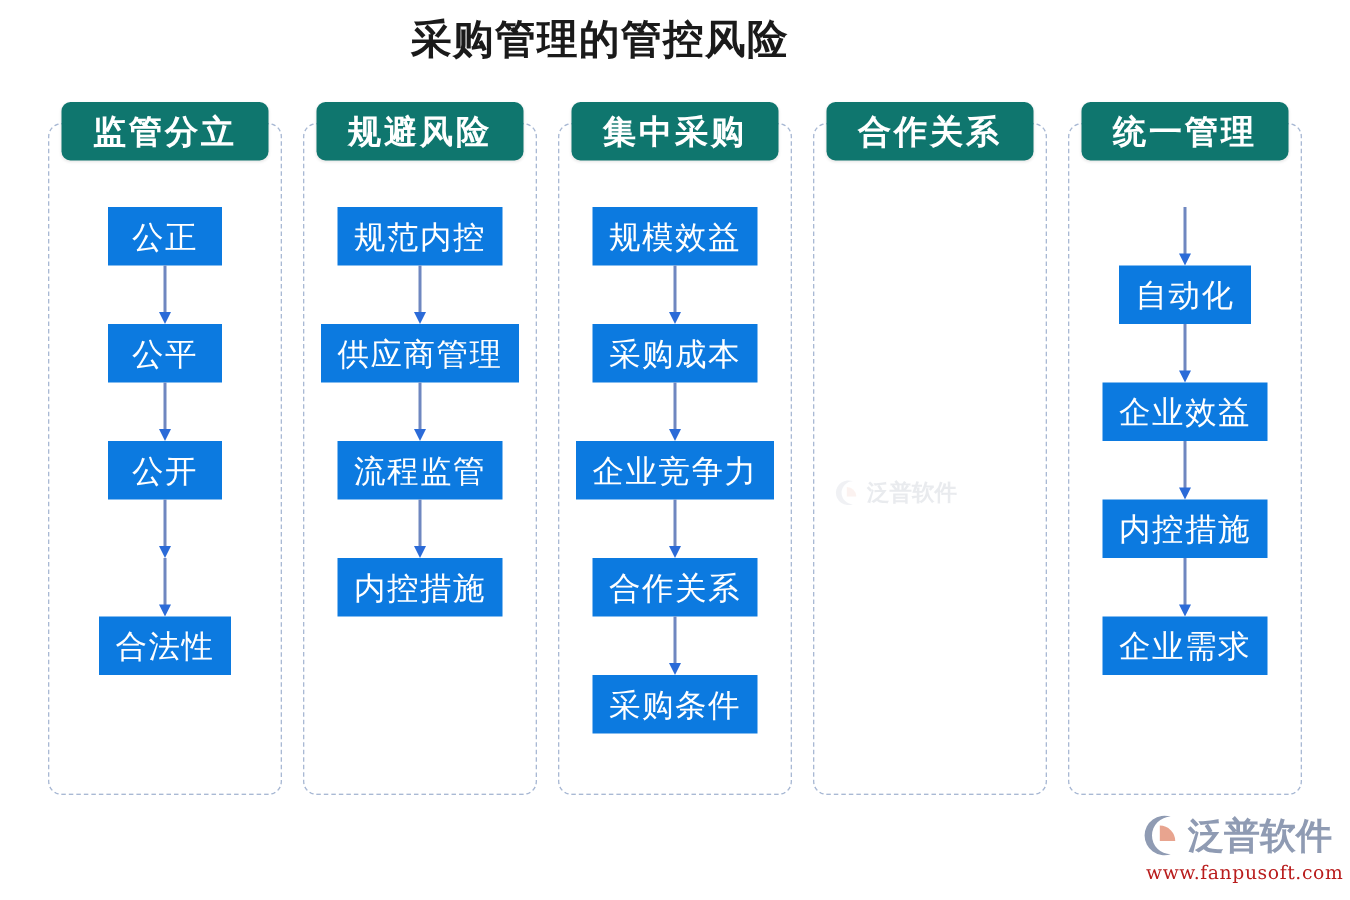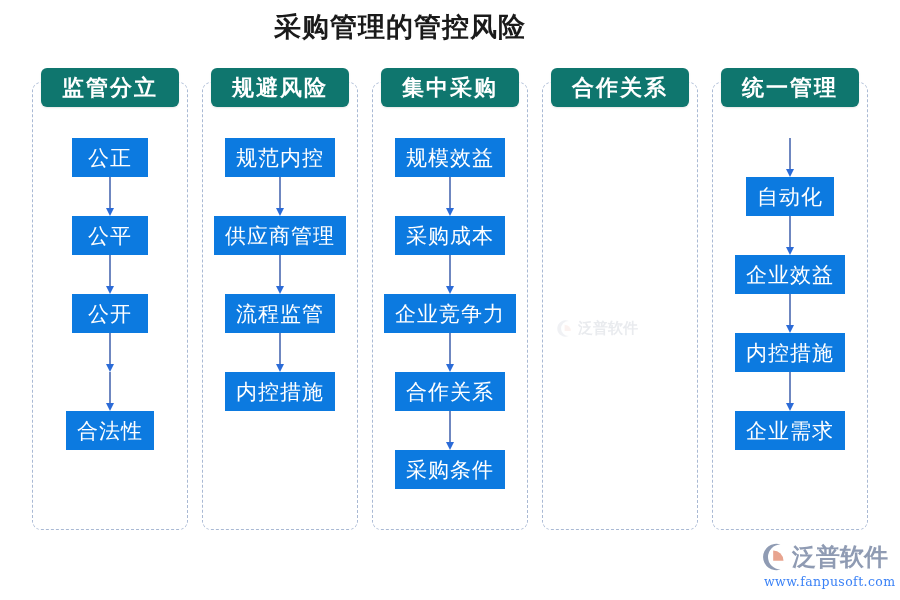--- a/index.html
+++ b/index.html
@@ -153,21 +153,21 @@
     font-size: 24px;
     font-weight: 700;
     color: #8f9bb3;
     letter-spacing: 0px;
     margin-left: 2px;
     line-height: 30px;
   }
   .logo-url {
     font-family: "DejaVu Serif", "Liberation Serif", serif;
     font-size: 12.5px;
-    color: #3b82f6;
+    color: #b91c1c;
     letter-spacing: 0.4px;
     margin-top: 1px;
     margin-left: 4px;
   }
 
   
   .watermark {
     position: absolute;
     left: 556px;
     top: 316px;

